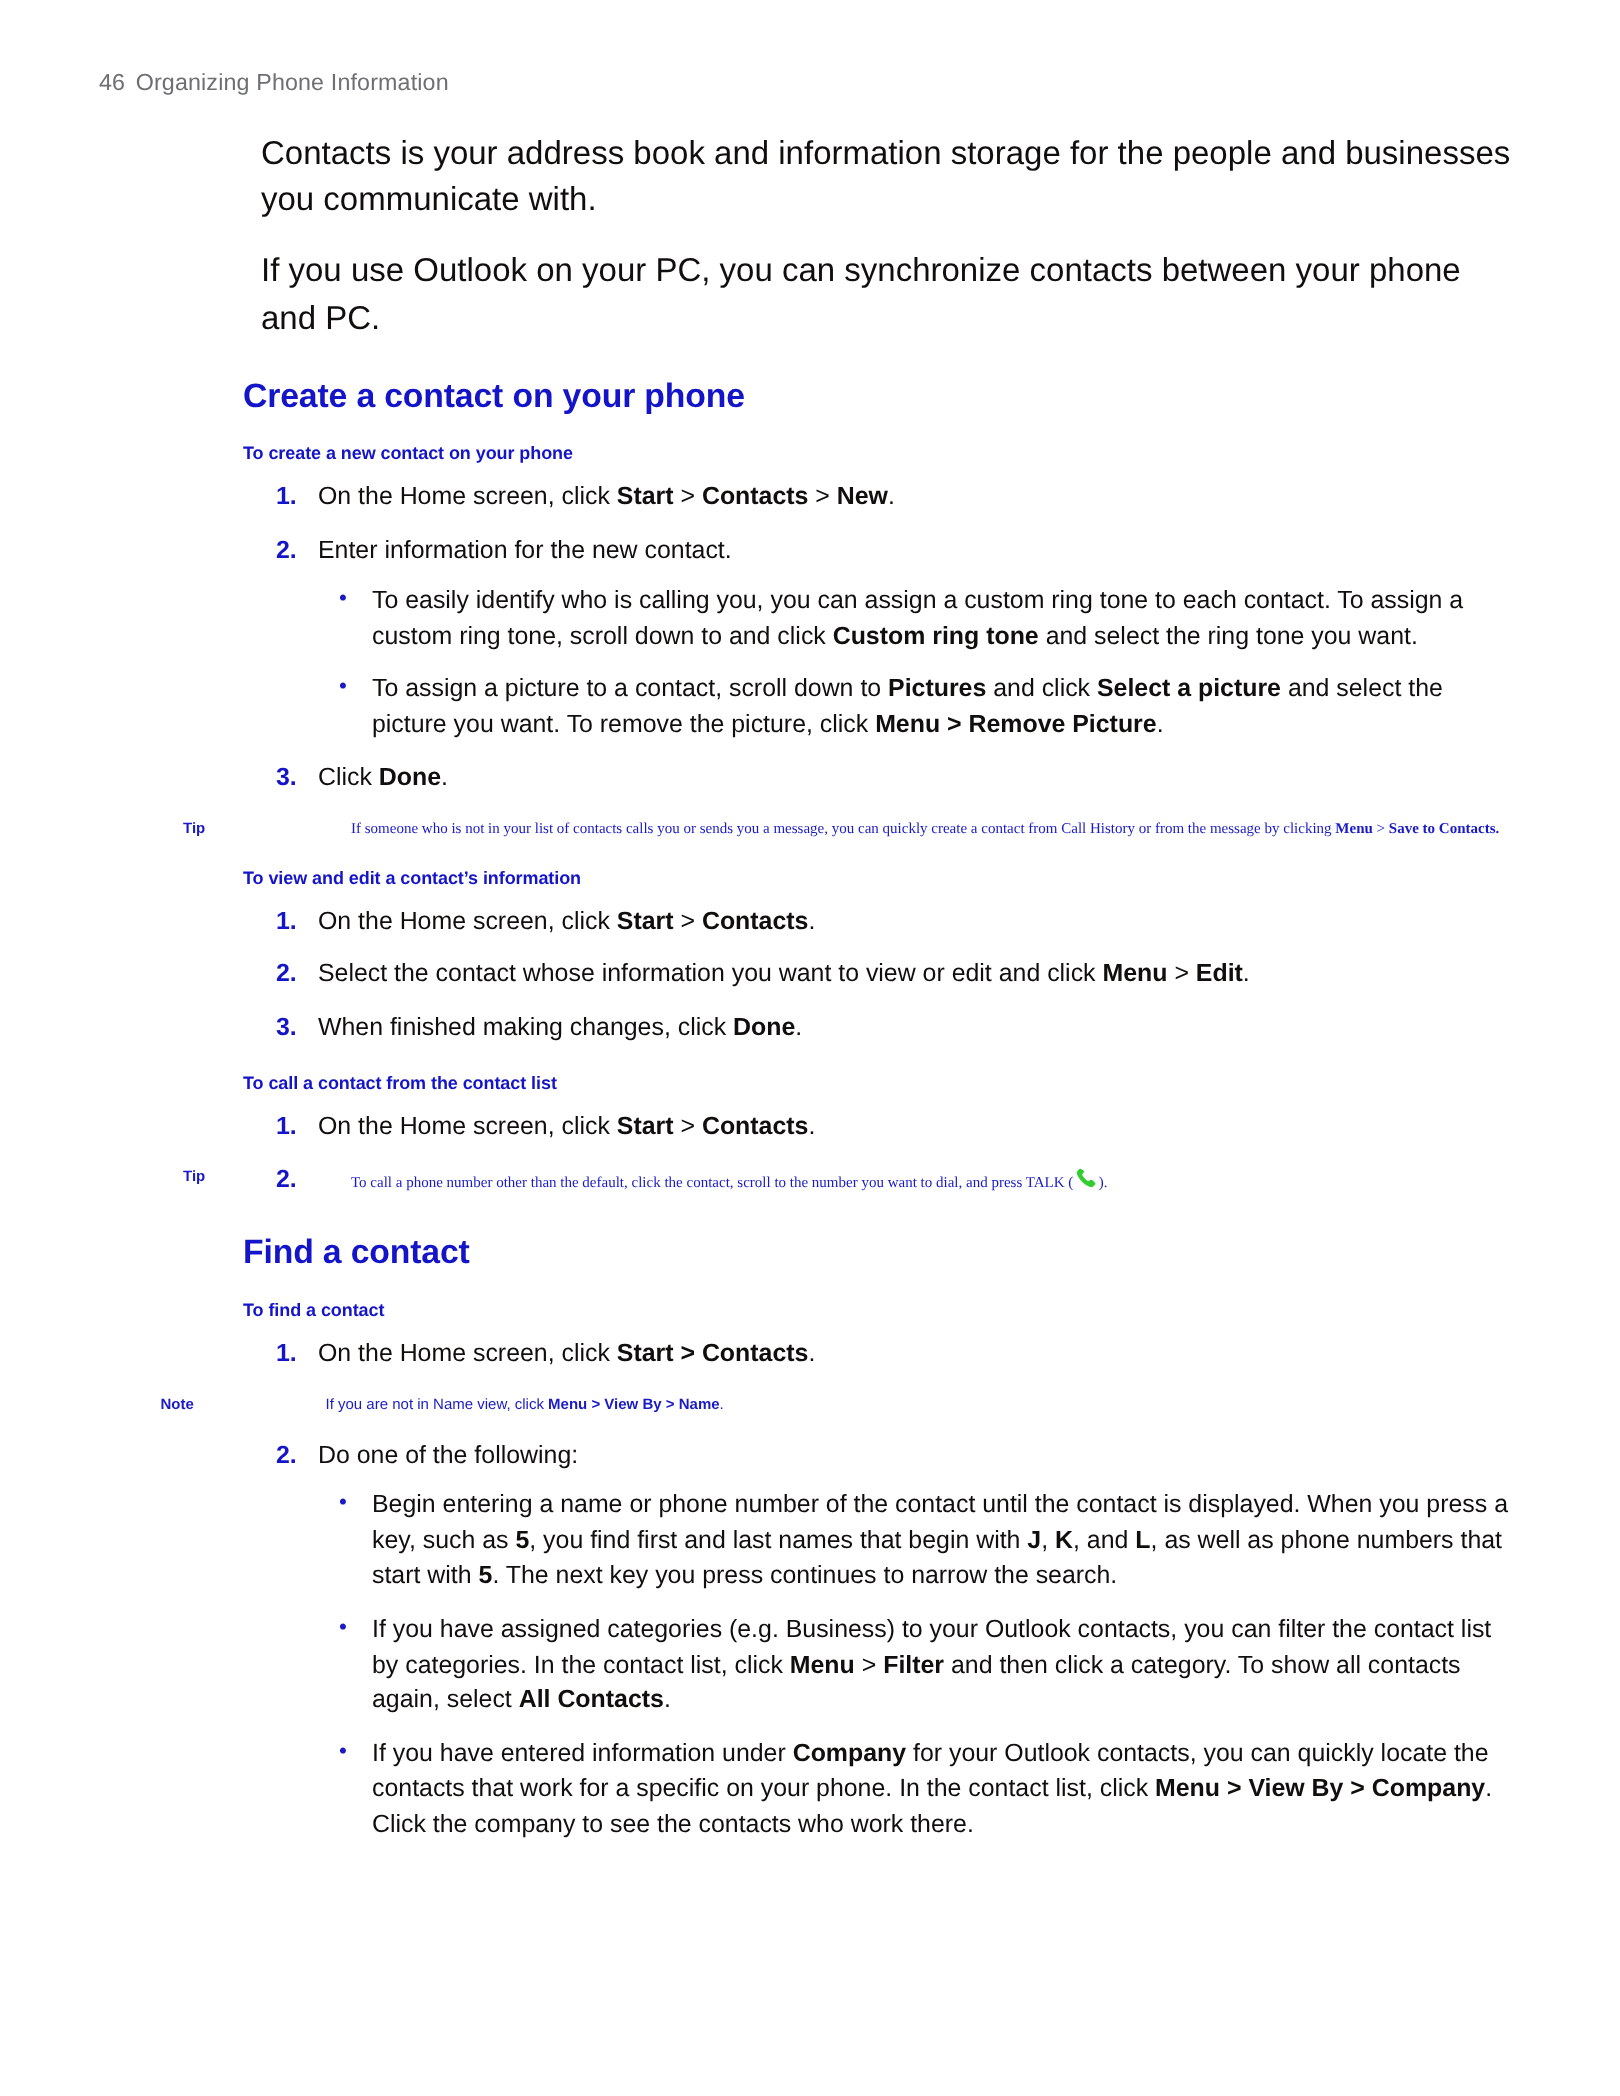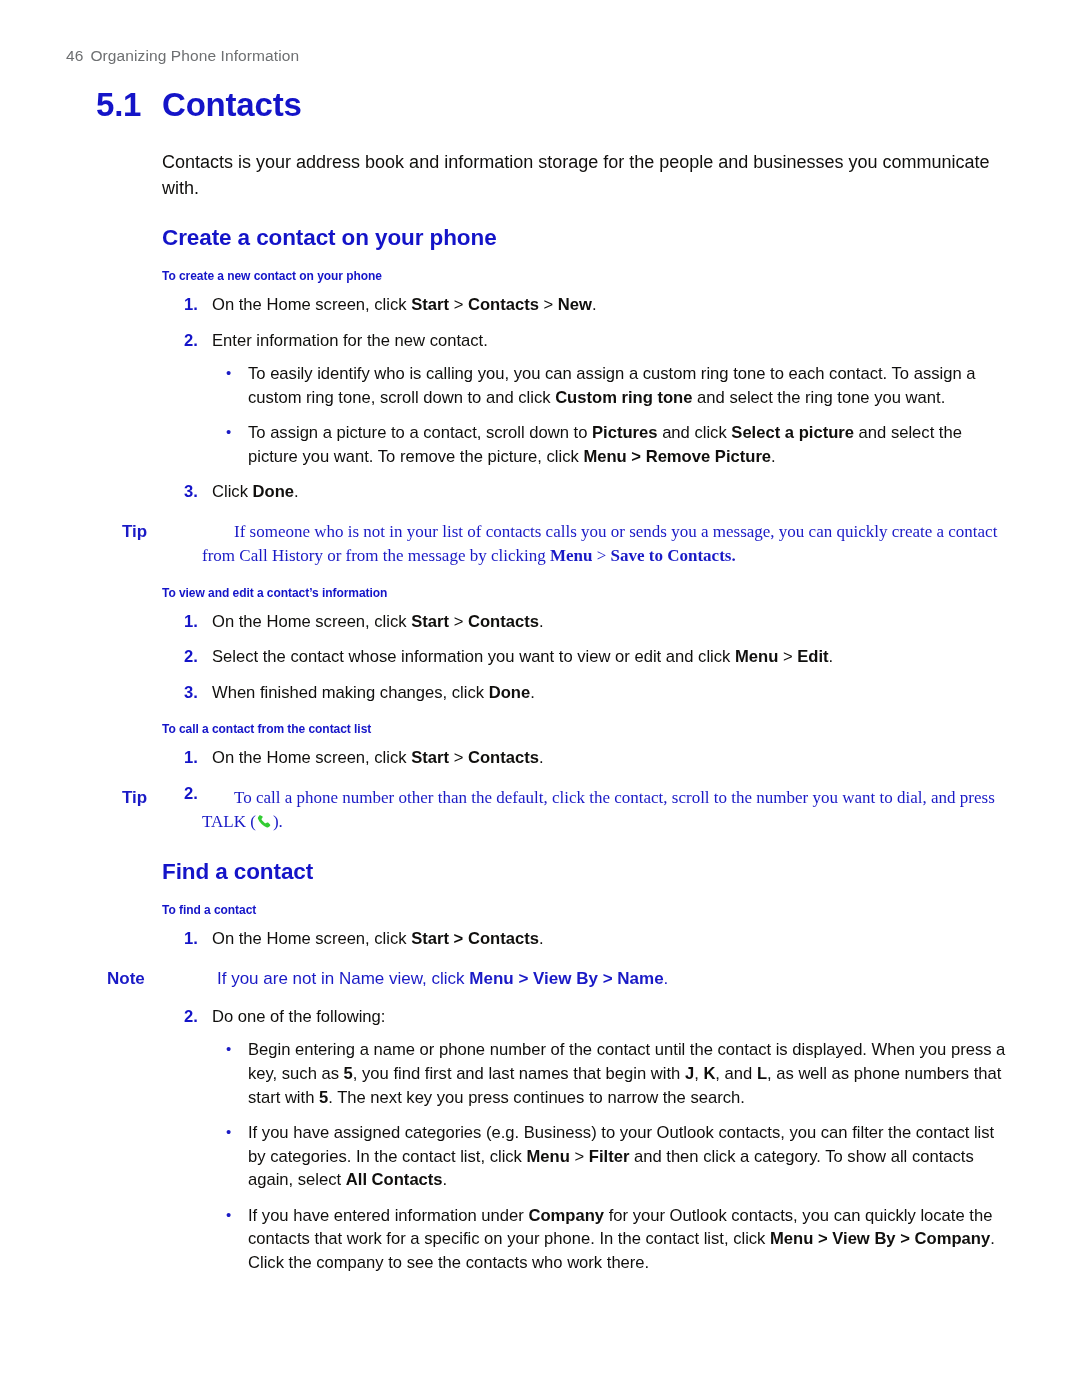--- a/index.html
+++ b/index.html
@@ -60,22 +60,22 @@
     flex: 0 0 66px;
   }
 
   
   .body-col {
     margin-left: 66px;
     width: 854px;
   }
 
   p.para {
-    margin: 0 0 16px 0;
-    font-size: 18px;
+    margin: 0 0 16px 12px;
+    font-size: 22px;
     line-height: 1.42;
     color: #100f0d;
   }
 
   h2.sec {
     color: #1414c8;
     font-weight: bold;
     font-size: 22.5px;
     margin: 26px 0 14px 0;
     letter-spacing: -0.1px;
@@ -135,21 +135,21 @@
     font-size: 15px;
     line-height: 1.42;
   }
   
   ol.steps ul.bullets > li { padding-left: 36px; }
 
   
   .callout {
     position: relative;
     color: #1a1ac6;
-    font-size: 17px;
+    font-size: 10px;
     line-height: 1.40;
     margin: 16px 0 14px 0;
   }
   .callout .lbl {
     position: absolute;
     left: 0;
     top: 0;
     font-weight: bold;
   }
   .callout.tip .ctext { padding-left: 72px; text-indent: 0; }
@@ -190,28 +190,25 @@
 <body>
 
 <div class="page">
 
   <div class="running-header">
     <span class="pgnum">46</span><span>Organizing Phone Information</span>
   </div>
 
   <div class="content">
 
-    <div class="chapter-title">
-      <span class="num">5.1</span>
-      <span>Contacts</span>
-    </div>
 
     <div class="body-col">
 
       <p class="para">Contacts is your address book and information storage for the people and businesses you communicate with.</p>
+      <p class="para">If you use Outlook on your PC, you can synchronize contacts between your phone and PC.</p>
 
       <h2 class="sec first">Create a contact on your phone</h2>
       <h3 class="subsec">To create a new contact on your phone</h3>
 
       <ol class="steps">
         <li>
           <span class="marker">1.</span>
           <span><span>On the Home screen, click </span><b class="kw">Start</b><span class="sep"> &gt; </span><b class="kw">Contacts</b><span class="sep"> &gt; </span><b class="kw">New</b><span>.</span></span>
         </li>
         <li>

